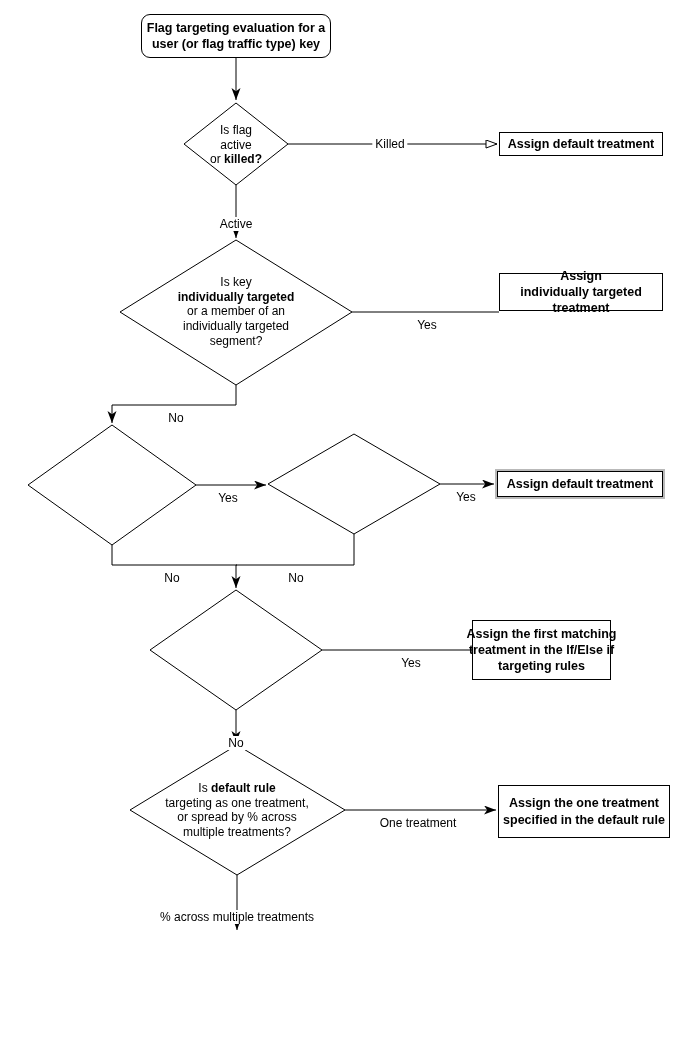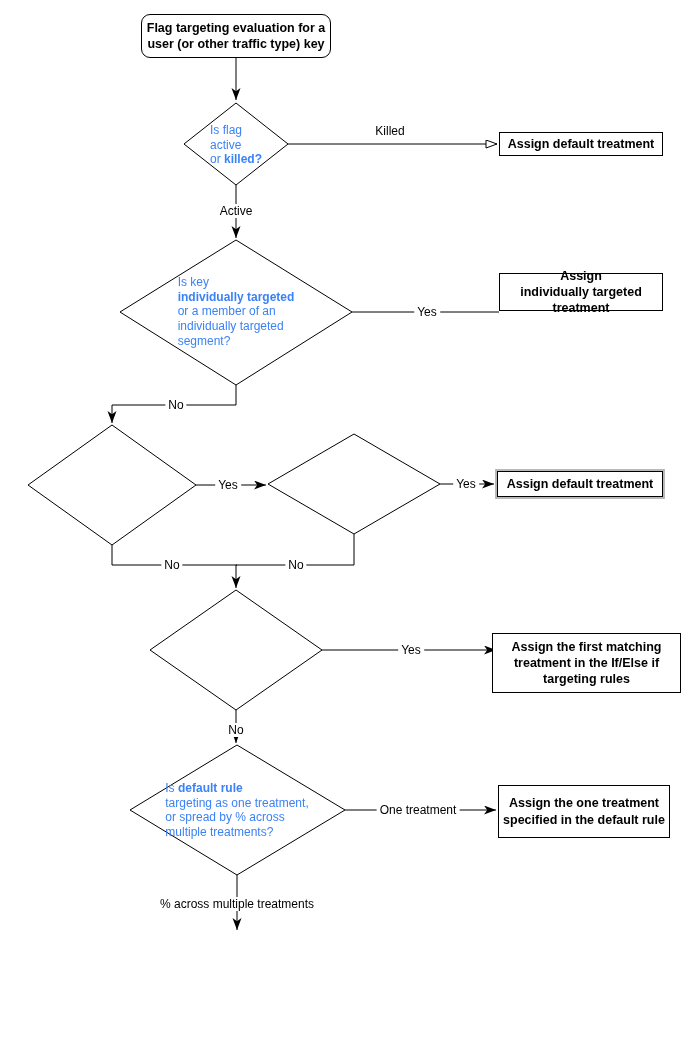--- a/index.html
+++ b/index.html
@@ -10,26 +10,26 @@
   #wires { position:absolute; left:0; top:0; width:691px; height:1045px; }
   .box {
     position:absolute; box-sizing:border-box; border:1px solid #000; background:#fff;
     display:flex; flex-direction:column; align-items:center; justify-content:center;
     text-align:center; font-weight:bold; font-size:12.5px; line-height:1.3; color:#000;
   }
   .box .ln { white-space:nowrap; }
   .rounded { border-radius:9px; }
   .hl { box-shadow:0 0 0 2px #b9b9b9; }
   .dtext {
-    position:absolute; transform:translate(-50%,-50%); text-align:left;
-    font-size:12px; line-height:1.22; color:#3b82f6; white-space:nowrap;
+    position:absolute; transform:translate(-50%,-50%); text-align:center;
+    font-size:12px; line-height:1.22; color:#000000; white-space:nowrap;
   }
   .elabel {
     position:absolute; transform:translate(-50%,-50%); font-size:12px; color:#000;
-    background:#fff; padding:0 3px; white-space:nowrap;
+    background:#fff; padding:0 3px; white-space:nowrap;margin-top:13px;
   }
 </style>
 </head>
 <body>
 
 <div id="stage">
 
   <svg id="wires" viewBox="0 0 691 1045" xmlns="http://www.w3.org/2000/svg">
     <defs>
       <marker id="mArrow" markerUnits="userSpaceOnUse" markerWidth="14" markerHeight="11" refX="12" refY="4.5" orient="auto">
@@ -62,21 +62,21 @@
       <polygon points="236,240 352,312 236,385 120,312"></polygon>
       <polygon points="112,425 196,485 112,545 28,485"></polygon>
       <polygon points="354,434 440,484 354,534 268,484"></polygon>
       <polygon points="236,590 322,650 236,710 150,650"></polygon>
       <polygon points="237,745 345,810 237,875 130,810"></polygon>
     </g>
   </svg>
 
   <div class="box rounded" style="left:141px; top:14px; width:190px; height:44px;">
     <div class="ln">Flag targeting evaluation for a</div>
-    <div class="ln">user (or other traffic type) key</div>
+    <div class="ln">user (or flag traffic type) key</div>
   </div>
 
   <div class="dtext" style="left:236px; top:145px;">
     <span>Is flag</span><br>
     <span>active</span><br>
     <span>or </span><b>killed?</b>
   </div>
 
   <div class="dtext" style="left:236px; top:312px;">
     <span>Is key</span><br>
@@ -103,21 +103,21 @@
   <div class="box" style="left:499px; top:273px; width:164px; height:38px;">
     <div class="ln">Assign</div>
     <div class="ln">individually targeted</div>
     <div class="ln">treatment</div>
   </div>
 
   <div class="box hl" style="left:497px; top:471px; width:166px; height:26px;">
     <div class="ln">Assign default treatment</div>
   </div>
 
-  <div class="box" style="left:492px; top:620px; width:189px; height:60px;margin-top:13px;">
+  <div class="box" style="left:472px; top:620px; width:139px; height:60px;">
     <div class="ln">Assign the first matching</div>
     <div class="ln">treatment in the If/Else if</div>
     <div class="ln">targeting rules</div>
   </div>
 
   <div class="box" style="left:498px; top:785px; width:172px; height:53px;">
     <div class="ln">Assign the one treatment</div>
     <div class="ln">specified in the default rule</div>
   </div>
 

